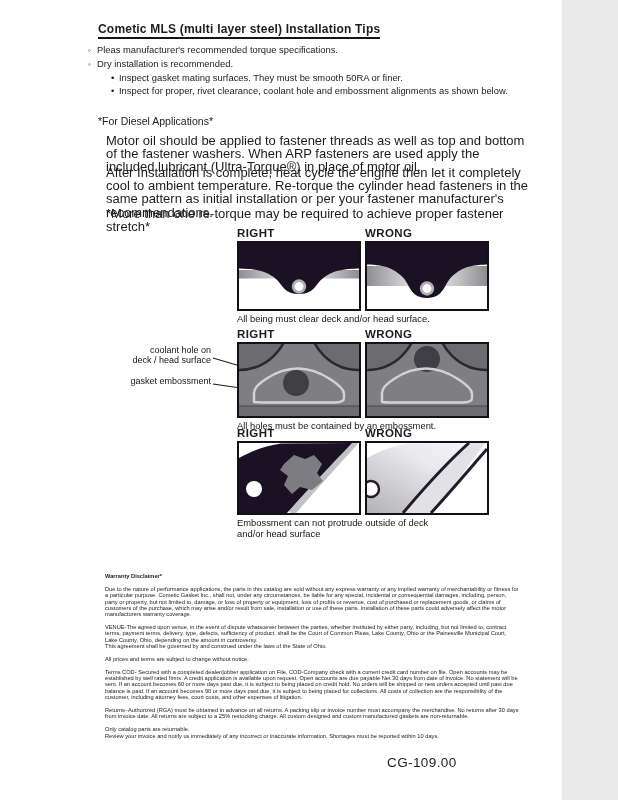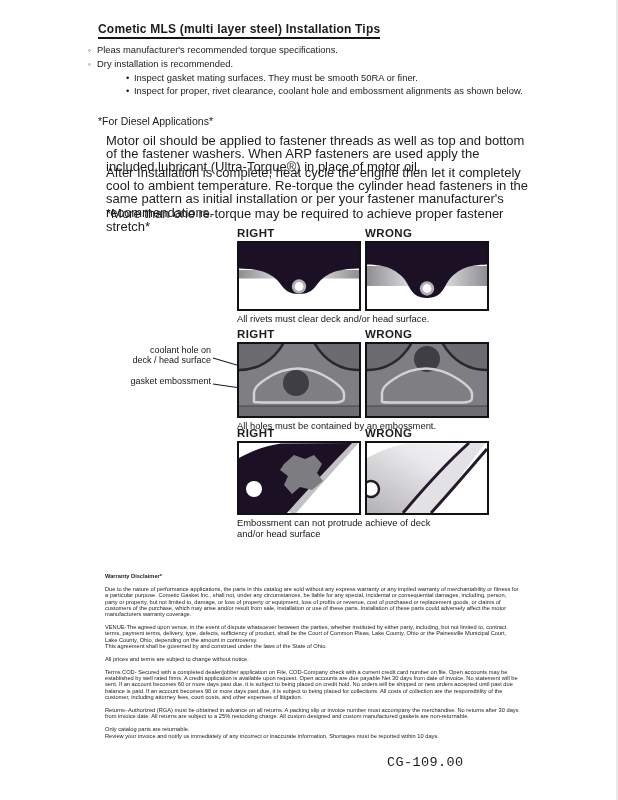--- a/index.html
+++ b/index.html
@@ -1,48 +1,48 @@
 <!DOCTYPE html>
 <html style="--diagram_dark: #1b1024; --web_gray: #7e7e83; --bore_gray: #6b6b70; --hole_gray: #3e3e44; --emboss_line: #d2d2d5;"><head>
 <meta charset="utf-8">
 <style>
   html,body{margin:0;padding:0;background:#e9e9e9;}
   .page{
-    position:relative; width:616px; height:800px; background:#ffffff;
+    position:relative; width:562px; height:800px; background:#ffffff;
     font-family:"Liberation Sans", sans-serif; color:#1c1c1e; overflow:hidden;
   }
   .abs{position:absolute;}
   
   .title{
     left:98px; top:22px; font-size:12px; font-weight:bold; letter-spacing:.2px;
     border-bottom:2px solid #141414; padding-bottom:1px; margin:0;
   }
   .tips{left:88px; top:43px; width:440px; font-size:9.4px; line-height:13px;}
   .tips .row{white-space:nowrap;}
-  .tips .l2{margin-left:38px;}
+  .tips .l2{margin-left:23px;}
   .mk{display:inline-block; width:9px; font-size:8.5px;}
   .l2 .mk{width:8px; font-size:9.5px;}
   
   .diesel-h{left:98px; top:115px; font-size:10.5px; font-weight:normal;}
   .para{left:106px; width:424px; font-size:13px; line-height:13.2px;}
   .p1{top:134px;}
   .p2{top:166px;}
   .note{top:207px;}
   
   .dg-h{width:120px; font-size:11.5px; font-weight:600; letter-spacing:.4px;}
   .dg-box{width:120px; border:2px solid #141018; background:#fff; line-height:0;}
   .cap{font-size:9.4px; line-height:11px; color:#161616;}
   .lbl{font-size:9px; line-height:9.8px; text-align:right; color:#161616;}
   svg{display:block;}
   
   .legal{left:105px; top:573px; width:414px; font-size:5.7px; line-height:6.35px; color:#222;}
   .legal .lh{font-weight:bold;}
   .legal p{margin:6.5px 0 0 0;}
   .legal p.tight{margin-top:0;}
-  .doc-code{left:387px; top:755px; font-size:13.5px; letter-spacing:.4px; color:#1c1c1e;font-family:Liberation Mono, monospace;}
+  .doc-code{left:387px; top:755px; font-size:13.5px; letter-spacing:.4px; color:#1c1c1e;}
 </style>
 </head>
 <body>
 
 <div class="page">
 
   <h1 class="abs title">Cometic MLS (multi layer steel) Installation Tips</h1>
 
   <div class="abs tips">
     <div class="row l1"><span class="mk">◦</span><span>Pleas manufacturer's recommended torque specifications.</span></div>
@@ -80,21 +80,21 @@
   <div class="abs dg-box" style="left:365px; top:241px;">
     <svg width="120" height="66" viewBox="0 0 120 66">
       <rect x="0" y="0" width="120" height="66" fill="#ffffff"></rect>
       <rect x="0" y="23" width="120" height="20" fill="url(#g1)"></rect>
       <path d="M0,0 H120 V21.5 C100,22 94,26 86,32.5 C77,39.5 78,55 60,55 C42,55 43,39.5 34,32.5 C26,26 20,22 0,21.5 Z" fill="var(--diagram_dark,#1b1024)"></path>
       <circle cx="60" cy="45.5" r="7.2" fill="#b0b0b4"></circle>
       <circle cx="60" cy="45.5" r="4.4" fill="#ffffff"></circle>
     </svg>
   </div>
 
-  <div class="abs cap" style="left:237px; top:313px;">All rivets must clear deck and/or head surface.</div>
+  <div class="abs cap" style="left:237px; top:313px;">All being must clear deck and/or head surface.</div>
 
   <div class="abs dg-h" style="left:237px; top:328px;">RIGHT</div>
   <div class="abs dg-h" style="left:365px; top:328px;">WRONG</div>
 
   <div class="abs lbl" style="left:100px; top:346px; width:111px;">
     <div>coolant hole on</div>
     <div>deck / head surface</div>
   </div>
   <div class="abs lbl" style="left:100px; top:377px; width:111px;">gasket embossment</div>
 
@@ -155,21 +155,21 @@
       <path d="M0,15 C14,7 28,2.5 42,0.5 L119,0 L119,2 C100,18 78,44 56,70 L0,70 Z" fill="url(#lgw)"></path>
       <path d="M36,70 C58,44 84,16 102,0 L118,0 C104,18 86,46 64,70 Z" fill="#e2e2e5"></path>
       <path d="M64,70 C86,46 106,22 120,6 L120,70 Z" fill="#ffffff"></path>
       <path d="M36,70 C58,44 84,16 102,0" fill="none" stroke="#241a2c" stroke-width="3"></path>
       <path d="M64,70 C86,46 106,22 120,6" fill="none" stroke="#241a2c" stroke-width="3"></path>
       <circle cx="4" cy="46" r="8" fill="#ffffff" stroke="#241a2c" stroke-width="2.5"></circle>
     </svg>
   </div>
 
   <div class="abs cap" style="left:237px; top:517px; width:230px;">
-    <div>Embossment can not protrude achieve of deck</div>
+    <div>Embossment can not protrude outside of deck</div>
     <div>and/or head surface</div>
   </div>
 
   <div class="abs legal">
     <div class="lh">Warranty Disclaimer*</div>
     <p>Due to the nature of performance applications, the parts in this catalog are sold without any express warranty or any implied warranty of merchantability or fitness for a particular purpose.  Cometic Gasket Inc., shall not, under any circumstances, be liable for any special, incidental or consequential damages, including, person, party or property, but not limited to, damage, or loss of property or equipment, loss of profits or revenue, cost of purchased or replacement goods, or claims of customers of the purchase, which may arise and/or result from sale, installation or use of these parts.  Installation of these parts could adversely affect the motor manufacturers warranty coverage.</p>
     <p>VENUE-The agreed upon venue, in the event of dispute whatsoever between the parties, whether instituted by either party, including, but not limited to, contract terms, payment terms, delivery, type, defects, sufficiency of product, shall be the Court of Common Pleas, Lake County, Ohio or the Painesville Municipal Court, Lake County, Ohio, depending on the amount in controversy.</p>
     <p class="tight">This agreement shall be governed by and construed under the laws of the State of Ohio.</p>
     <p>All prices and terms are subject to change without notice.</p>
     <p>Terms COD- Secured with a completed dealer/jobber application on File, COD-Company check with a current credit card number on file.  Open accounts may be established by well rated firms.  A credit application is available upon request.  Open accounts are due payable Net 30 days from date of invoice.  No statement will be sent.  If an account becomes 60 or more days past due, it is subject to being placed on credit hold.  No orders will be shipped or new orders accepted until past due balance is paid.  If an account becomes 90 or more days past due, it is subject to being placed for collections.  All costs of collection are the responsibility of the customer, including attorney fees, court costs, and other expenses of litigation.</p>

